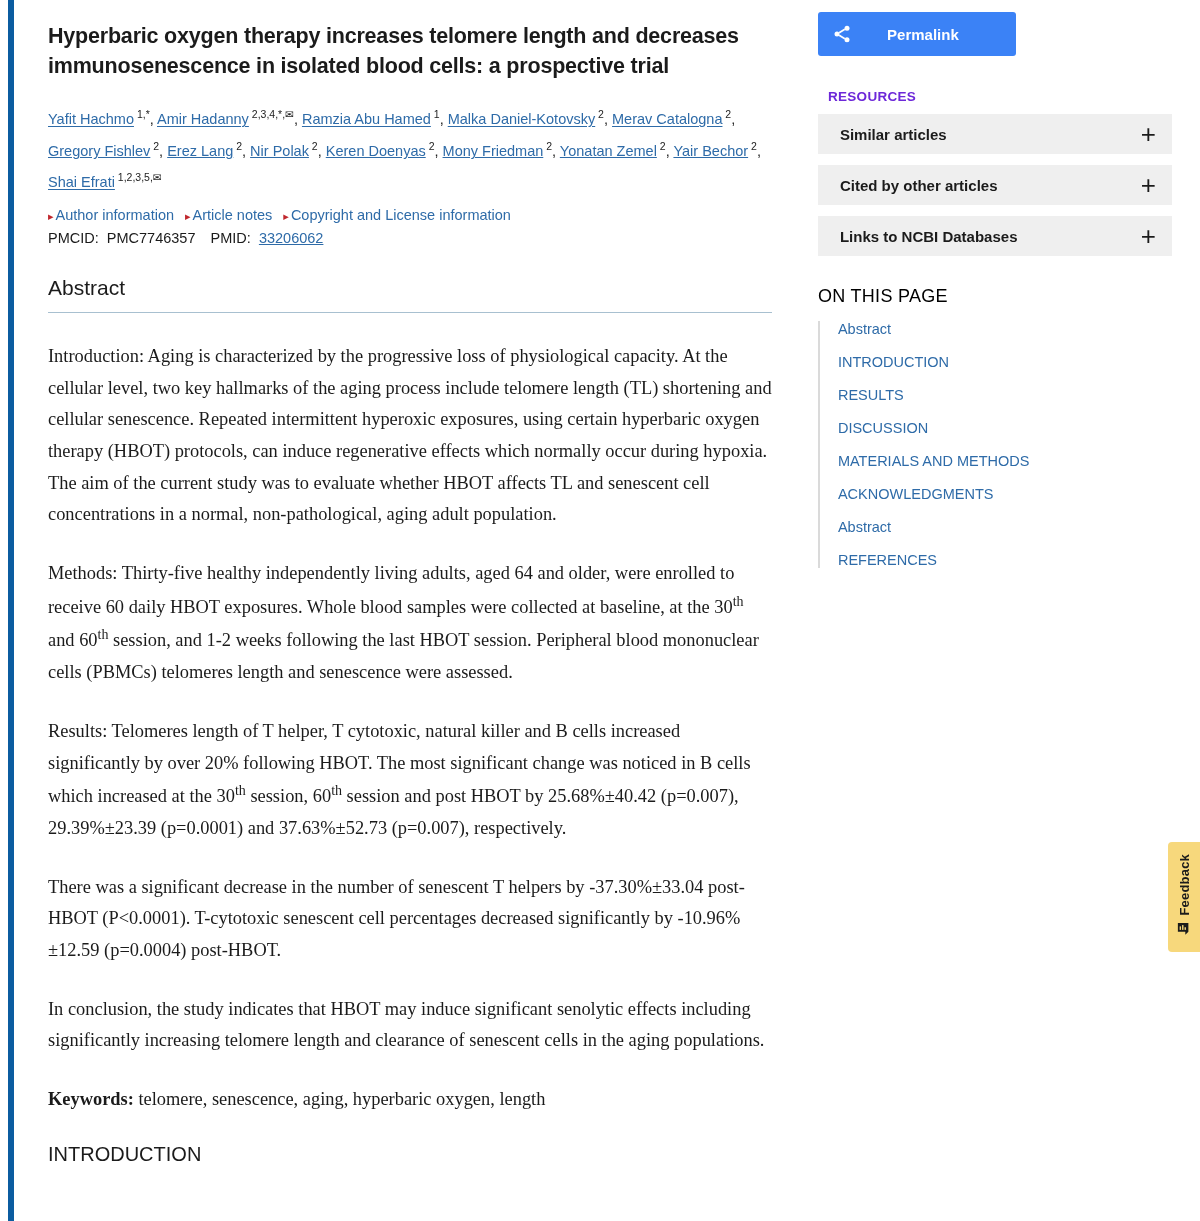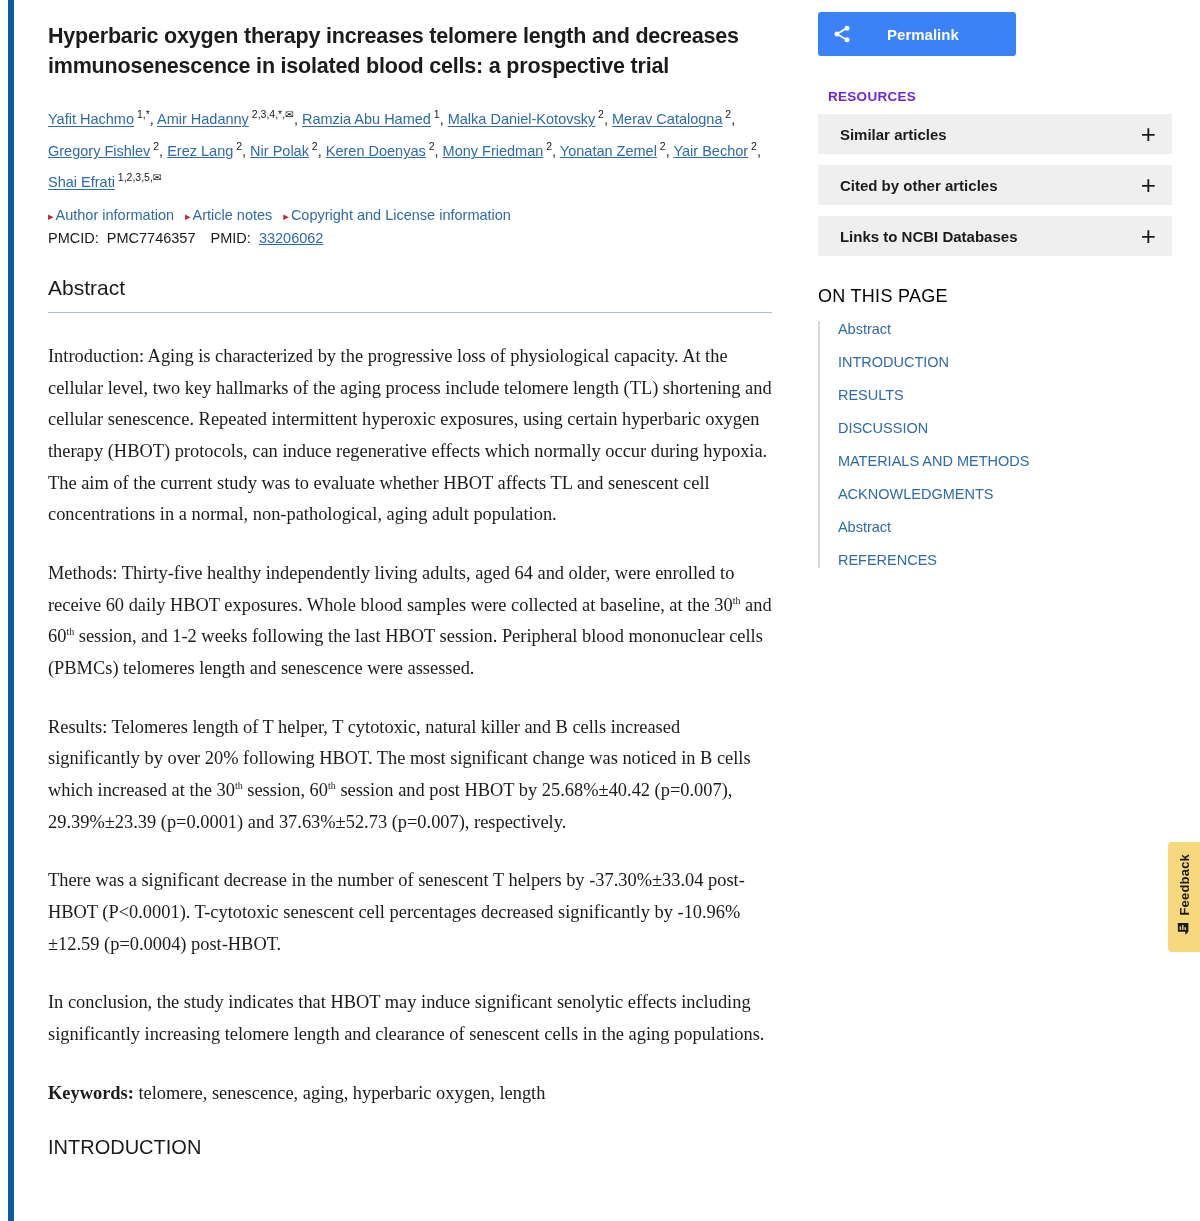--- a/index.html
+++ b/index.html
@@ -108,21 +108,21 @@
 
   .abstract-body {
     font-family: "Liberation Serif", serif;
     font-size: 18.4px;
     line-height: 1.72;
     color: #1b1b1b;
     max-width: 742px;
     margin-top: 28px;
   }
   .abstract-body p { margin: 0 0 27px 0; }
-  .abstract-body sup { font-size: 10px; vertical-align: super; }
+  .abstract-body sup { font-size: 14px; vertical-align: super; }
   .abstract-body b { font-weight: bold; }
 
   h2.intro-head {
     font-family: "Liberation Sans", sans-serif;
     font-size: 20px;
     font-weight: normal;
     color: #1b1b1b;
     margin: 8px 0 0 0;
   }
 

